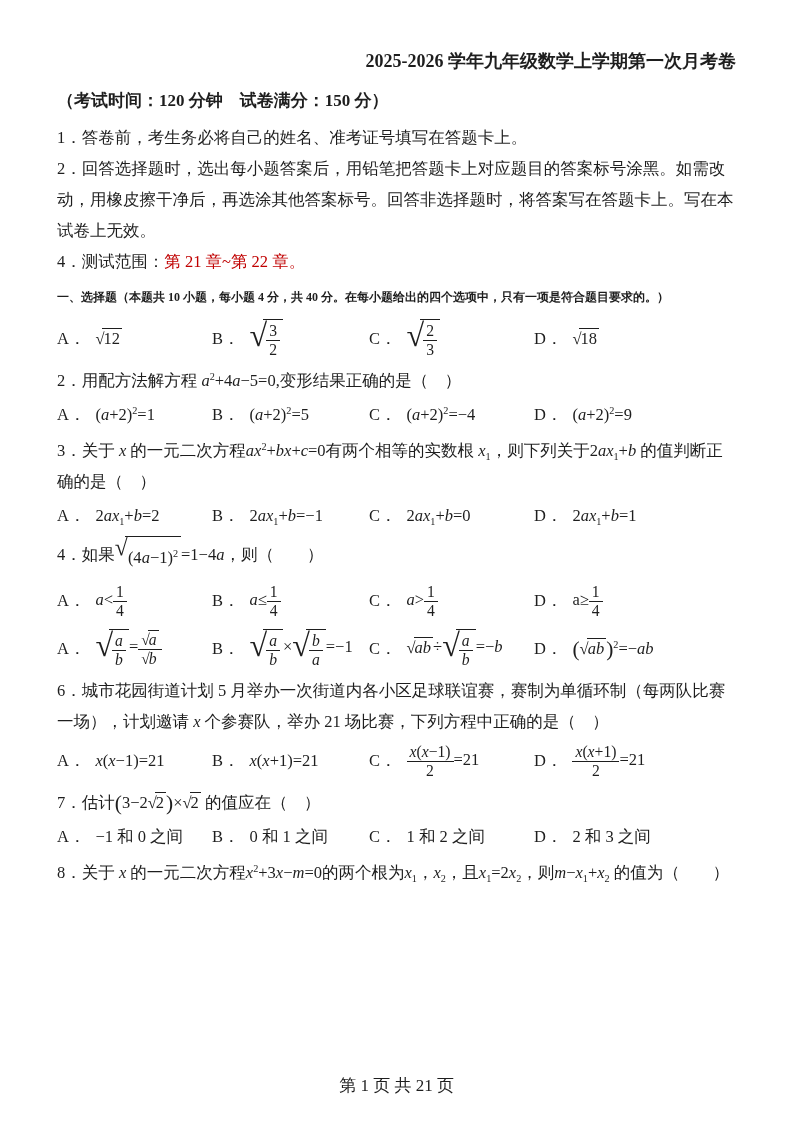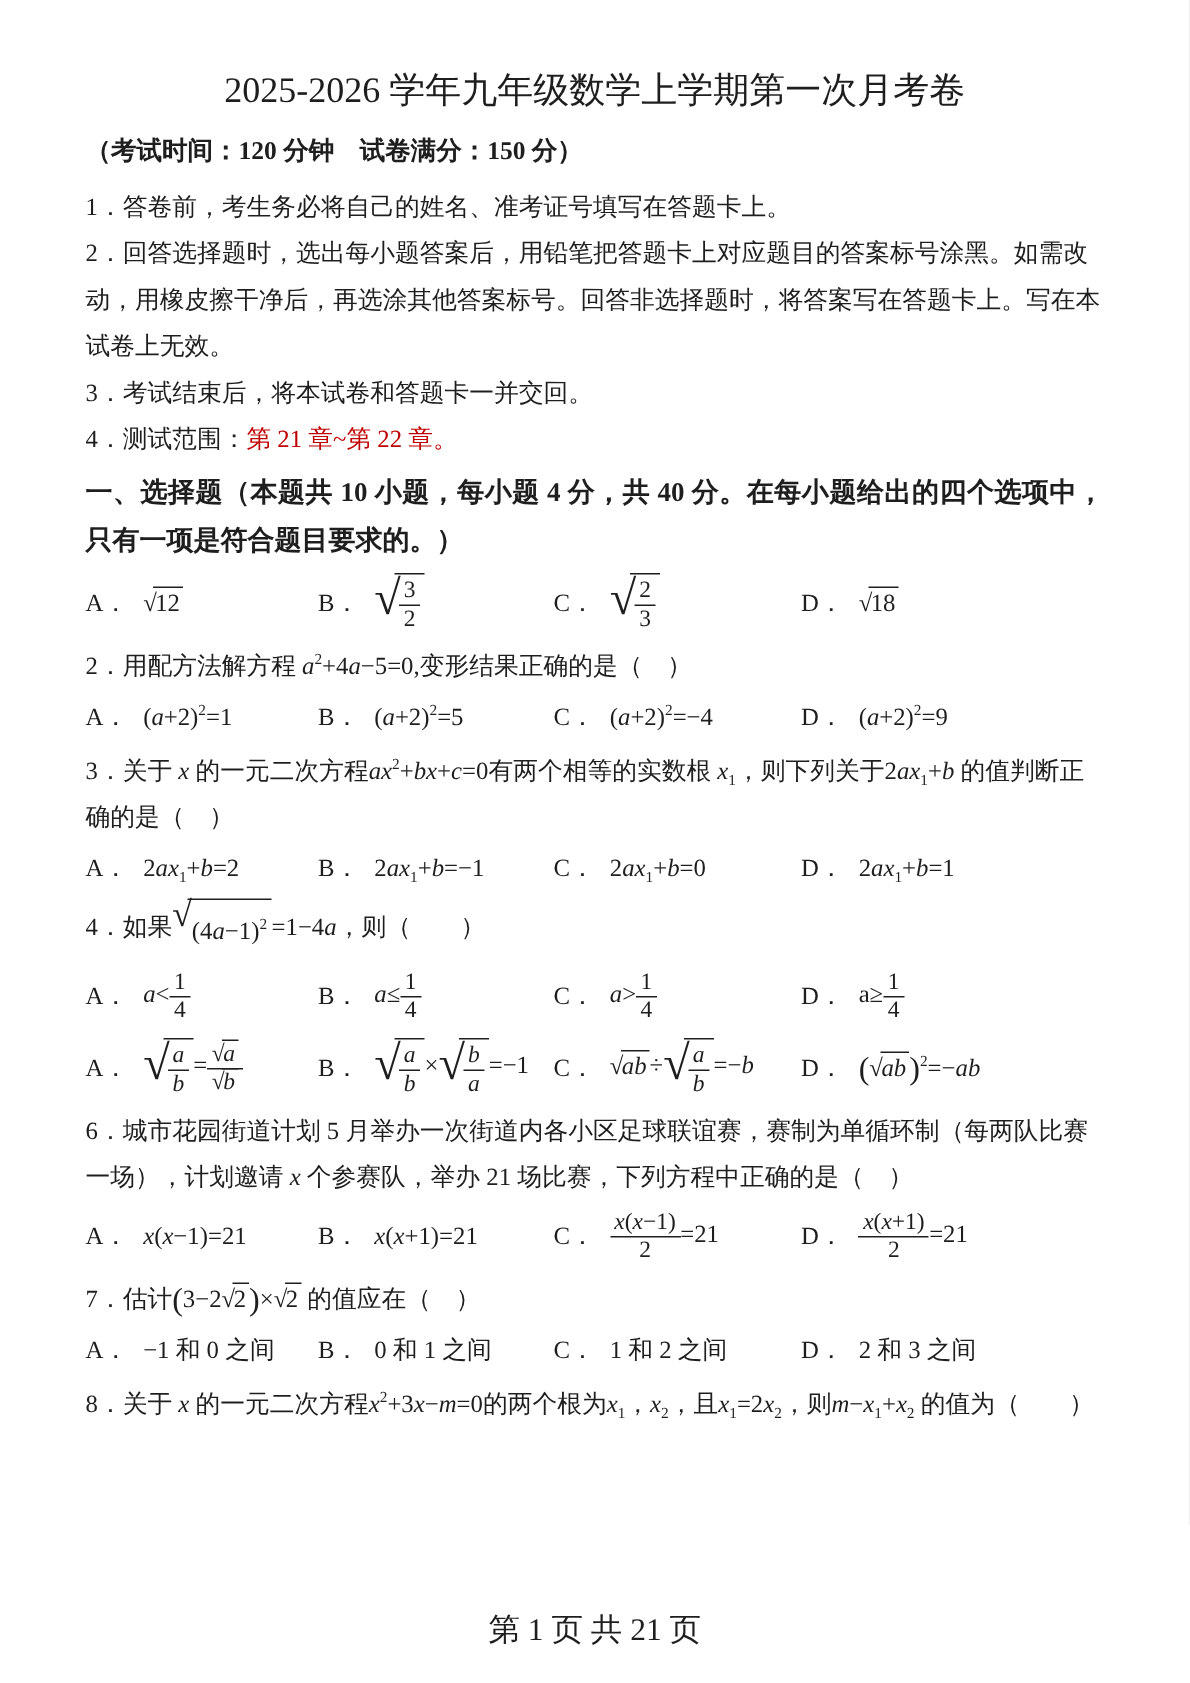--- a/index.html
+++ b/index.html
@@ -9,32 +9,32 @@
     margin:0 auto;
     background:#ffffff;
     box-sizing:border-box;
     padding:46px 57px 0 57px;
     font-family:"Liberation Serif","DejaVu Serif",serif;
     font-size:16.5px;
     color:#1e1e1e;
     overflow:hidden;
   }
   .title {
-    margin:0; text-align:center;
-    font-size:24px; font-weight:normal; line-height:30px;
+    margin:0; text-align:right;
+    font-size:18px; font-weight:bold; line-height:30px;
   }
   .subtitle {
     margin:10px 0 0 0; 
     font-size:17px; font-weight:bold; line-height:30px;
   }
   .para { margin:0; line-height:31px; }
   .notices { margin-top:6px; }
   .section-heading {
     margin:4px 0 0 0;
-    font-size:18px; font-weight:bold; line-height:32px;
+    font-size:12px; font-weight:bold; line-height:32px;
     text-align:justify;
   }
   .question { margin-top:4px; }
   .stem { margin:0; line-height:31px; }
   .stem.tall-row { line-height:38px; }
   .options { display:flex; align-items:center; margin-top:2px; min-height:33px; }
   .options.tall { min-height:44px; }
   .option { display:flex; align-items:center; }
   .option:nth-child(1) { width:155px; }
   .option:nth-child(2) { width:157px; }
@@ -52,35 +52,34 @@
   .sqrt { white-space:nowrap; }
   .sqrt .rad { font-style:normal; }
   .sqrt .bar { border-top:1px solid #1e1e1e; padding:0 2px 0 1px; margin-left:-2px; }
   .sqrt.tall, .sqrt.vtall { display:inline-flex; align-items:flex-start; vertical-align:middle; }
   .sqrt.tall .rad { font-size:1.45em; line-height:1; margin-right:-3px; }
   .sqrt.vtall .rad { font-size:1.95em; line-height:1.02; margin-right:-4px; }
   .sqrt.tall .bar, .sqrt.vtall .bar { padding:2px 3px 0 3px; margin-left:0; }
   .bp { font-size:1.3em; font-style:normal; vertical-align:-0.1em; line-height:0; }
   .footer {
     position:absolute; left:0; right:0; bottom:24px;
-    text-align:center; font-size:21px; line-height:24px;
+    text-align:center; font-size:17px; line-height:24px;
   }
 </style>
 </head>
 <body>
 
 <div class="page">
 
   <h1 class="title">2025-2026 学年九年级数学上学期第一次月考卷</h1>
   <h2 class="subtitle">（考试时间：120 分钟　试卷满分：150 分）</h2>
 
   <div class="notices">
     <p class="para">1．答卷前，考生务必将自己的姓名、准考证号填写在答题卡上。</p>
     <p class="para">2．回答选择题时，选出每小题答案后，用铅笔把答题卡上对应题目的答案标号涂黑。如需改动，用橡皮擦干净后，再选涂其他答案标号。回答非选择题时，将答案写在答题卡上。写在本试卷上无效。</p>
-    <p class="para">3．考试结束后，将本试卷和答题卡一并交回。</p>
     <p class="para">4．测试范围：<span class="red">第 21 章~第 22 章。</span></p>
   </div>
 
   <p class="section-heading">一、选择题（本题共 10 小题，每小题 4 分，共 40 分。在每小题给出的四个选项中，只有一项是符合题目要求的。）</p>
 
   <div class="question">
     <div class="options tall">
       <div class="option">
           <span class="opt-label">A．</span>
           <span class="opt-body"><span class="sqrt"><span class="rad">√</span><span class="bar">12</span></span></span>

